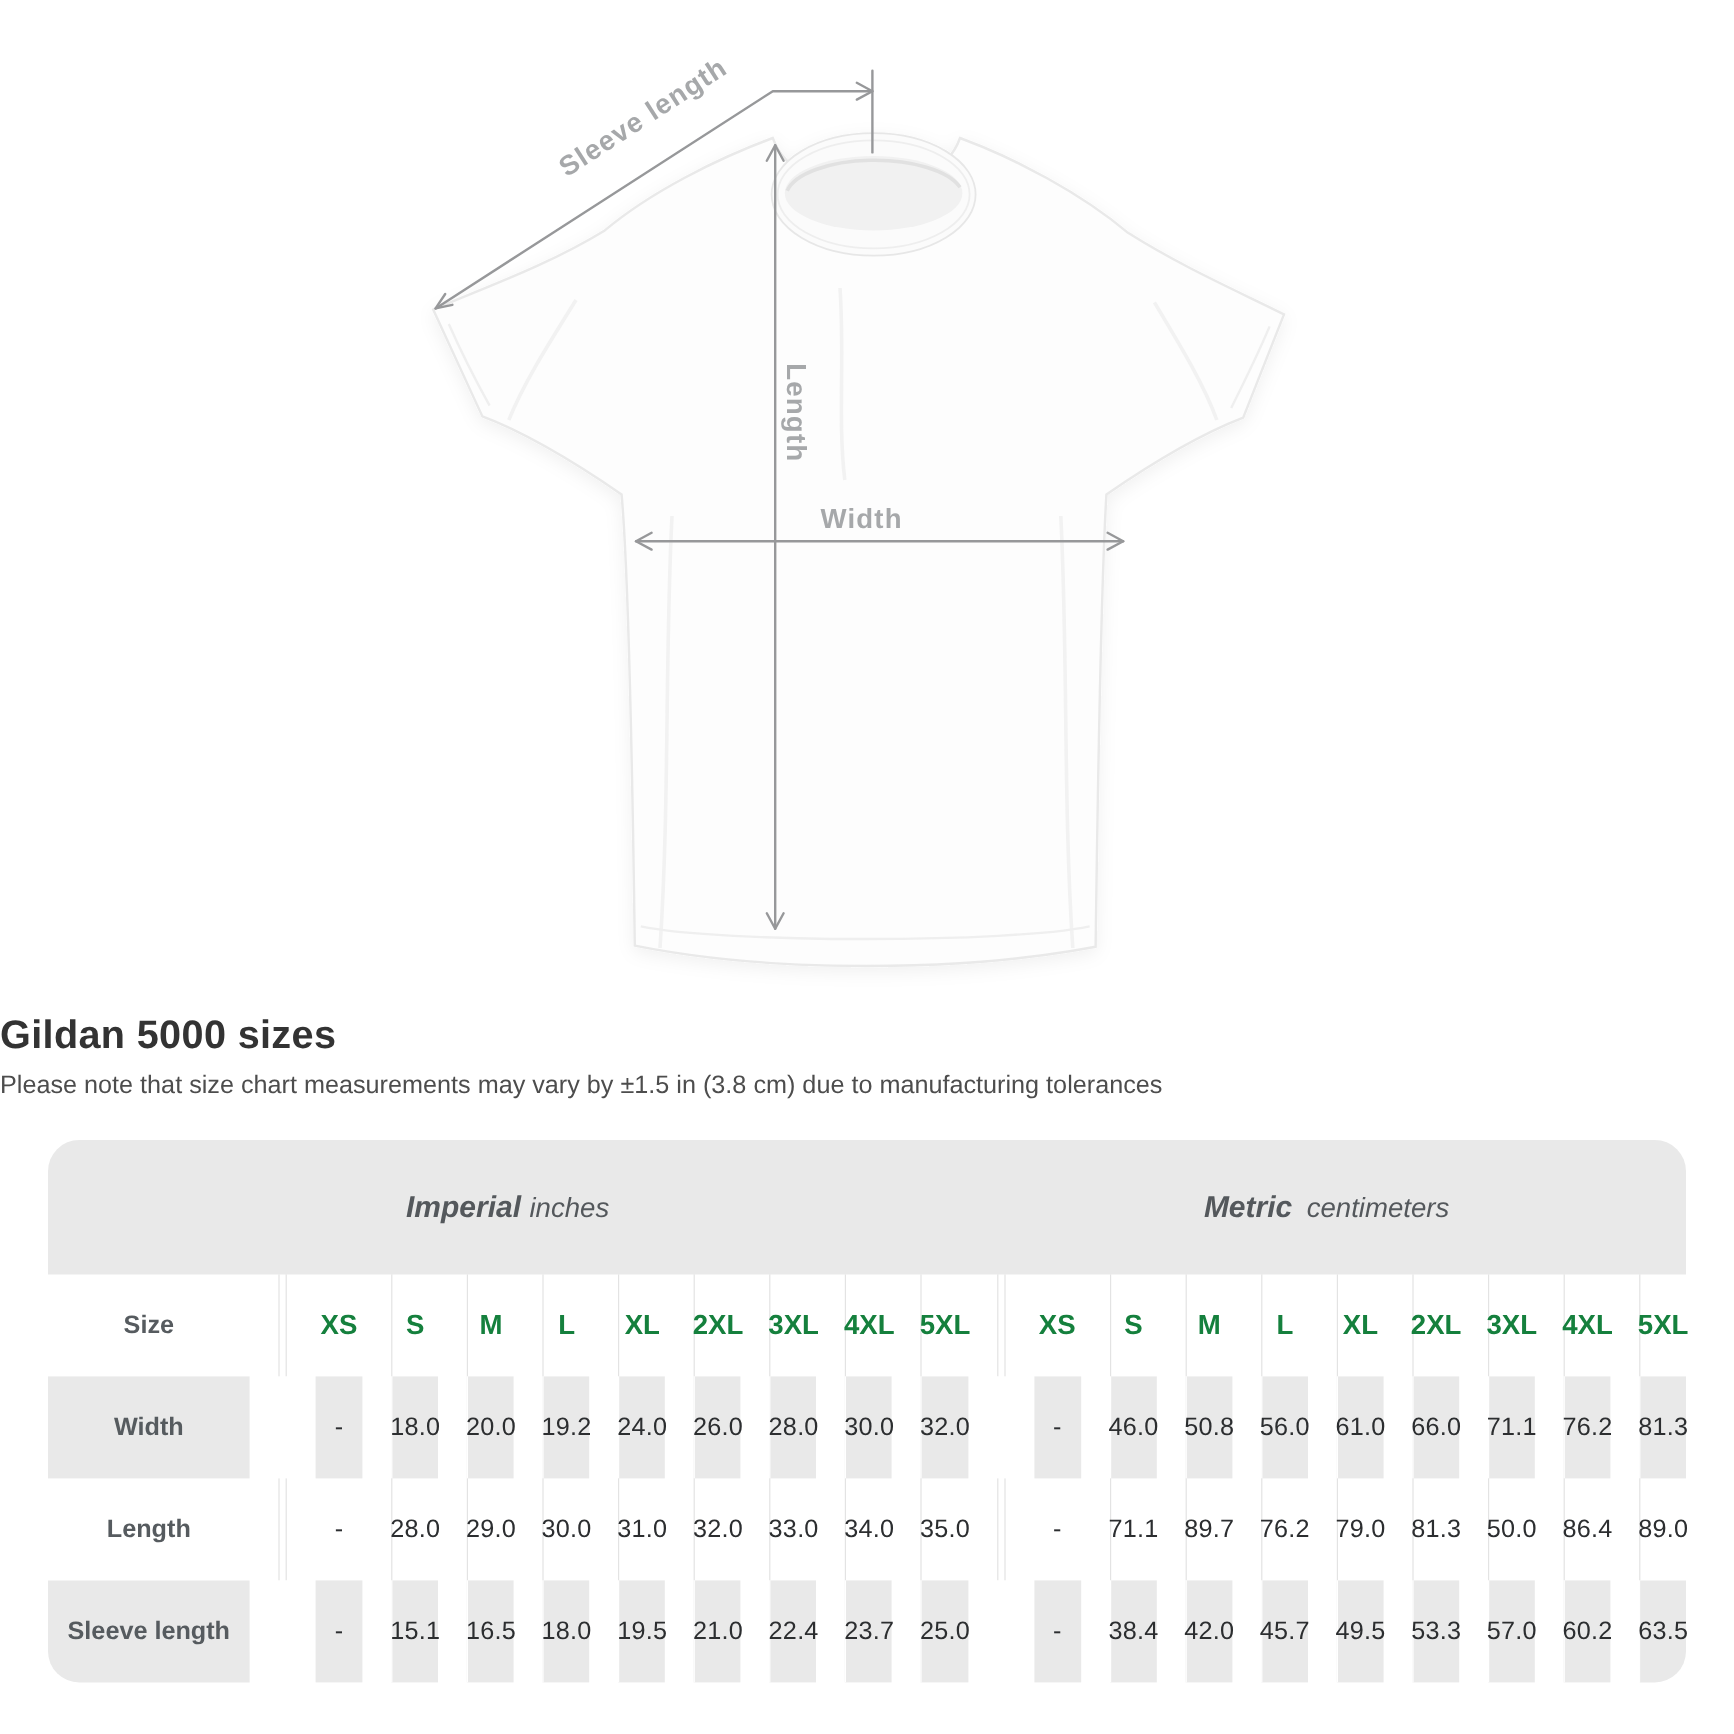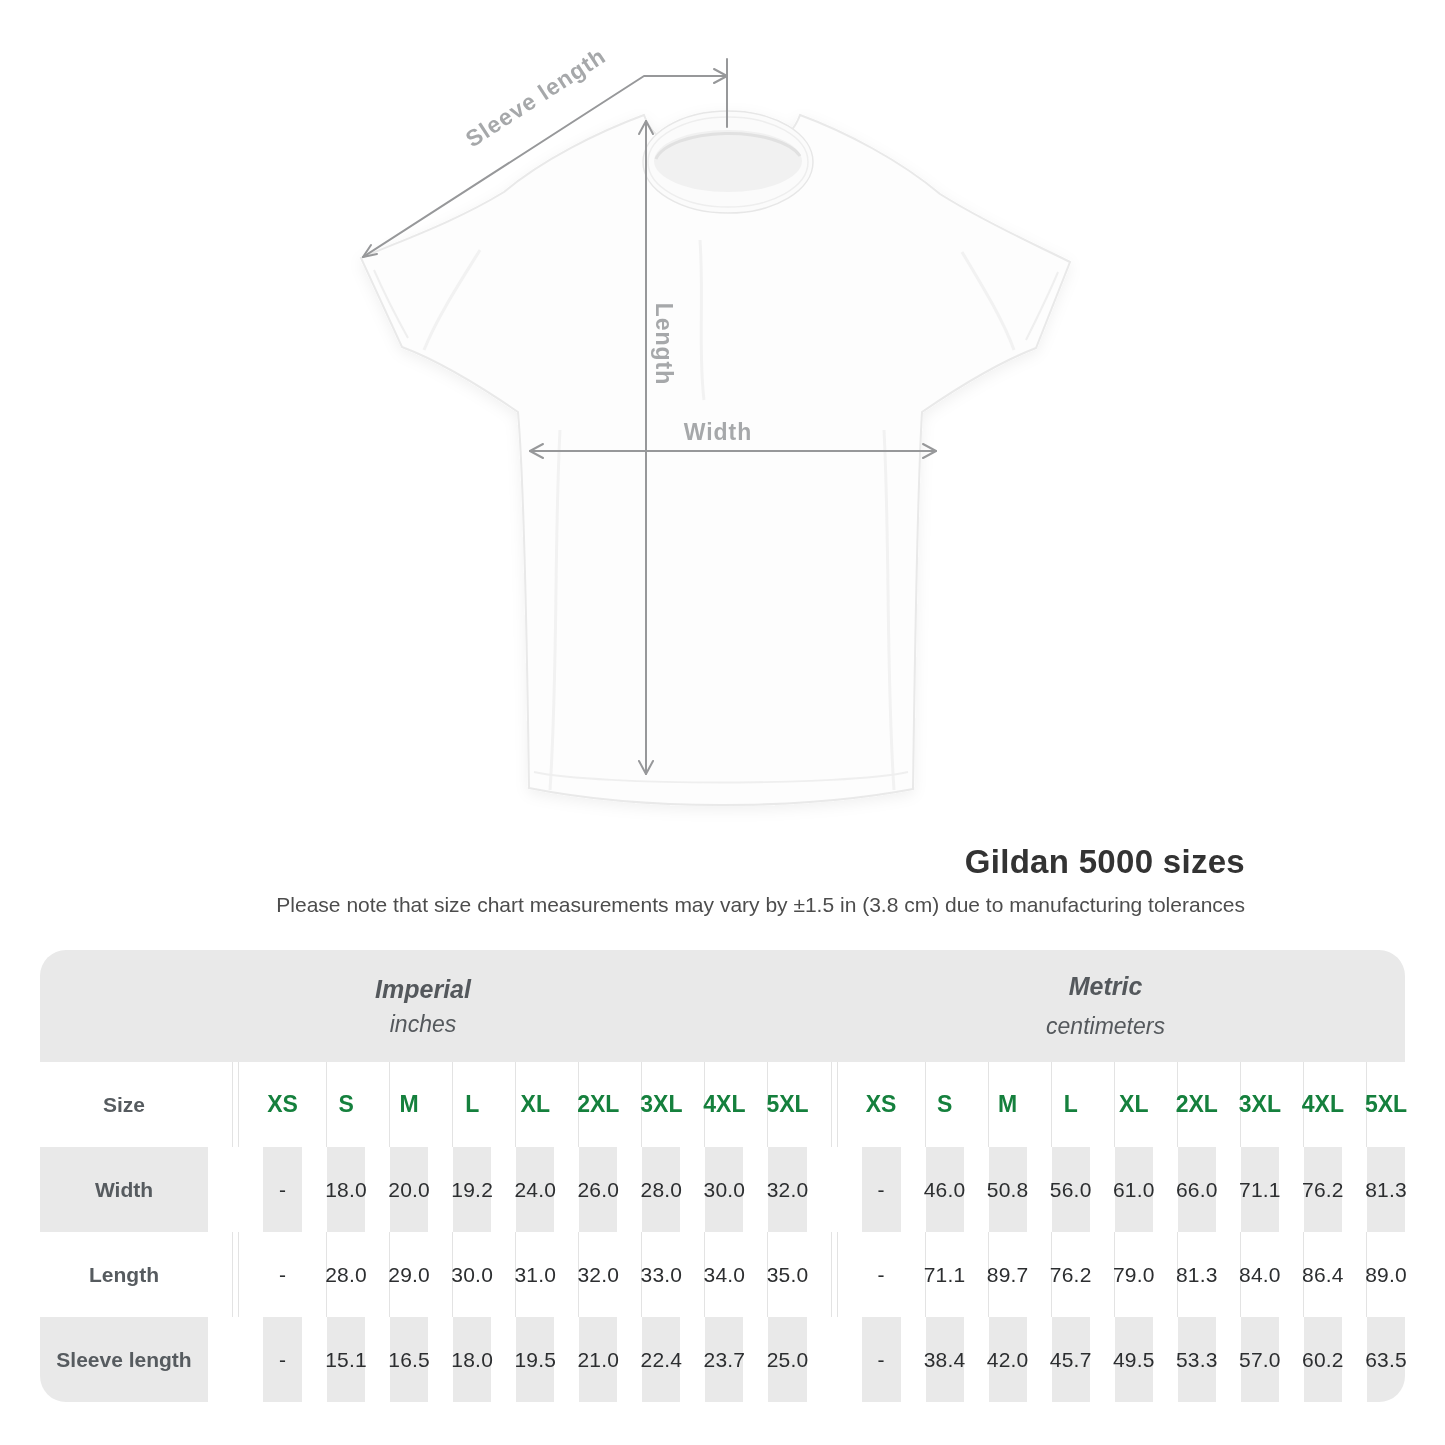--- a/index.html
+++ b/index.html
@@ -1,27 +1,27 @@
 <!DOCTYPE html>
 <html><head>
 <meta charset="utf-8">
 <style>
   html,body{margin:0;padding:0;background:#ffffff;}
   .page{position:relative;width:1445px;height:1445px;background:#ffffff;overflow:hidden;
         font-family:"Liberation Sans", sans-serif;}
   
   .diagram{position:absolute;left:0;top:0;width:1445px;height:845px;}
   
-  .heading{position:absolute;left:0;top:843px;width:1245px;text-align:right;}
+  .heading{position:absolute;left:0;top:843px;width:1245px;text-align:left;}
   .heading h1{margin:0;font-size:33px;font-weight:bold;color:#333333;letter-spacing:.3px;}
   .heading p{margin:12px 0 0 0;font-size:21px;color:#4d4d4d;}
   
   .sizetable{position:absolute;left:40px;top:950px;width:1365px;}
   .band{display:flex;height:112px;background:#e9e9e9;border-radius:26px 26px 0 0;}
-  .band .half{display:flex;flex-direction:column;align-items:center;justify-content:center;gap:7px;}
+  .band .half{display:flex;flex-direction:row;align-items:center;justify-content:center;gap:7px;}
   .band .half.imp{width:766px;}
   .band .half.met{width:599px;gap:12px;}
   .band .ut{font-size:25px;font-weight:bold;font-style:italic;color:#54585c;}
   .band .us{font-size:23px;font-style:italic;color:#54585c;}
   .trow{display:grid;grid-template-columns:168px 7px repeat(9,minmax(0,1fr)) 7px repeat(9,minmax(0,1fr));
         height:85px;gap:24px;}
   .trow.light{--sep:#e3e3e3;}
   .trow.shade{--sep:#ffffff;}
   .lbl,.c{display:flex;align-items:center;justify-content:center;}
   .lbl{font-weight:bold;font-size:21px;color:#565b5f;}
@@ -186,21 +186,21 @@
       <div class="c v">33.0</div>
       <div class="c v">34.0</div>
       <div class="c v">35.0</div>
       <i class="sp"></i>
       <div class="c gs v">-</div>
       <div class="c v">71.1</div>
       <div class="c v">89.7</div>
       <div class="c v">76.2</div>
       <div class="c v">79.0</div>
       <div class="c v">81.3</div>
-      <div class="c v">84.0</div>
+      <div class="c v">50.0</div>
       <div class="c v">86.4</div>
       <div class="c v">89.0</div>
     </div>
 
     <div class="trow shade">
       <div class="lbl">Sleeve length</div>
       <i class="sp"></i>
       <div class="c gs v">-</div>
       <div class="c v">15.1</div>
       <div class="c v">16.5</div>

